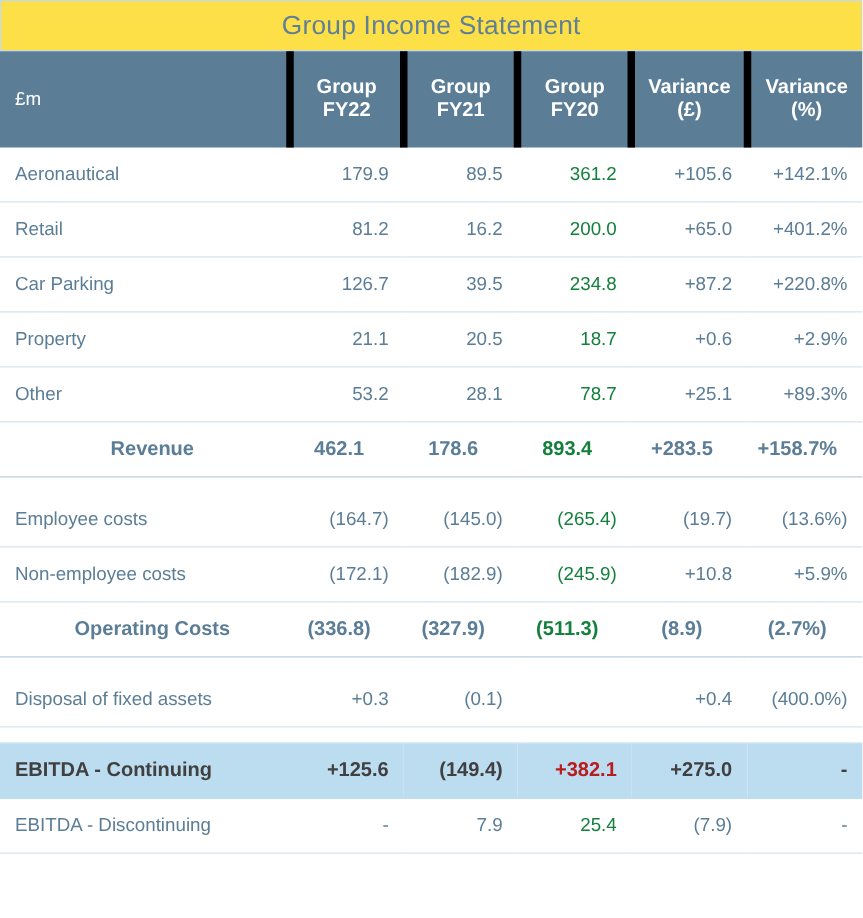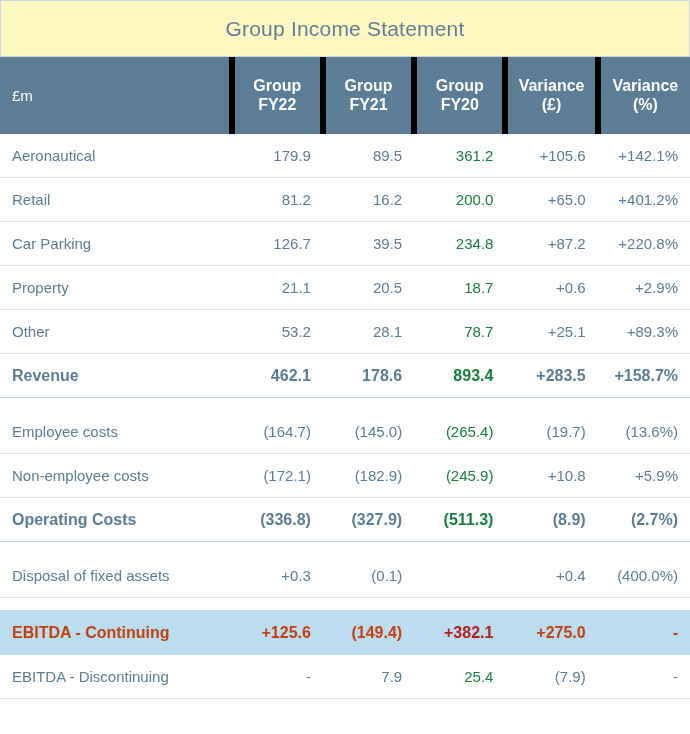--- a/index.html
+++ b/index.html
@@ -15,27 +15,27 @@
     overflow: hidden;
   }
   .sheet {
     width: 690px;
     height: 734px;
     box-sizing: border-box;
     position: relative;
   }
   
   .title-bar {
-    height: 57px;
+    height: 41px;
     box-sizing: border-box;
     border: 1px solid #c9d9e4;
     display: flex;
     align-items: center;
     justify-content: center;
-    background: #fef9c3;
+    background: #fde047;
   }
   .title-bar .title-text {
     font-size: 21px;
     color: #5f7f96;
     letter-spacing: 0.2px;
   }
   
   table.fin {
     border-collapse: collapse;
     width: 690px;
@@ -80,25 +80,26 @@
   tbody td.num {
     text-align: right;
     padding-right: 12px;
   }
   tbody tr.total td {
     font-weight: bold;
     font-size: 16px;
   }
   tbody tr.total td {
     border-bottom: 1px solid #b9cfdf;
+    text-align: center;
   }
   td.muted { color: #15803d; }
   tr.highlight td {
     background: #bcdcf0;
-    color: #c2410c;
+    color: #404040;
     font-weight: bold;
     font-size: 16px;
     border-bottom: 1px solid #bcdcf0;
     border-top: 1px solid #bcdcf0;
   }
   tr.highlight td.muted { color: #b91c1c; }
   tr.spacer td {
     height: 12px;
     border-bottom: none;
   }

